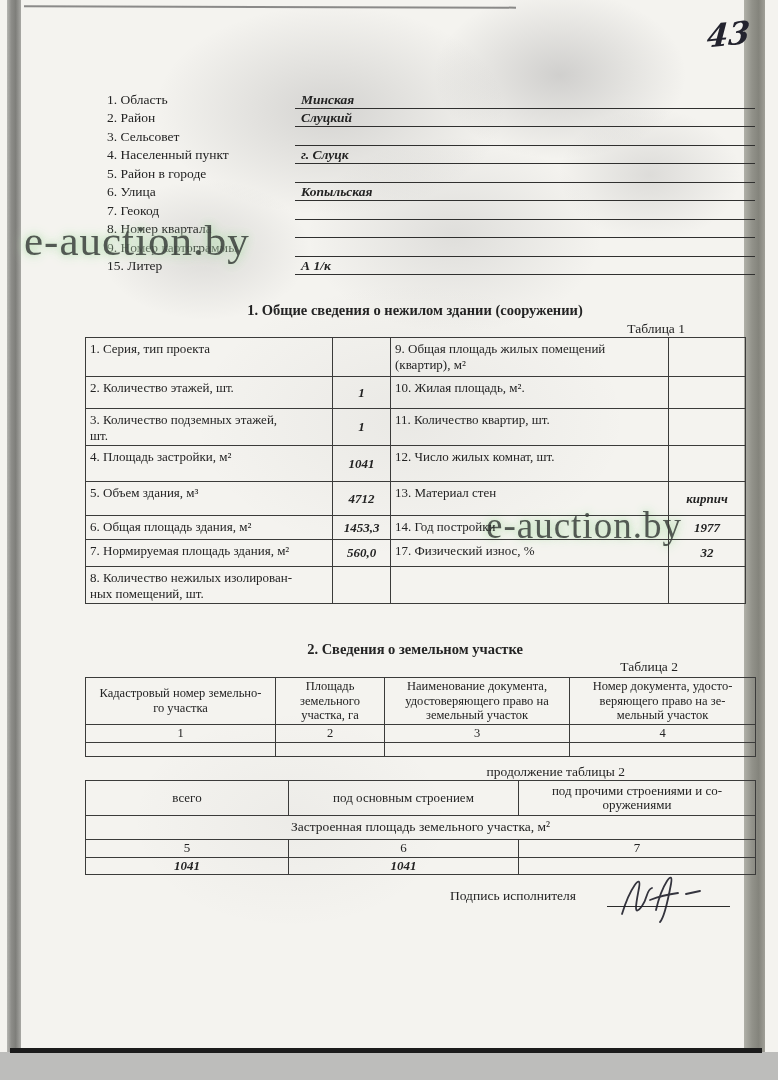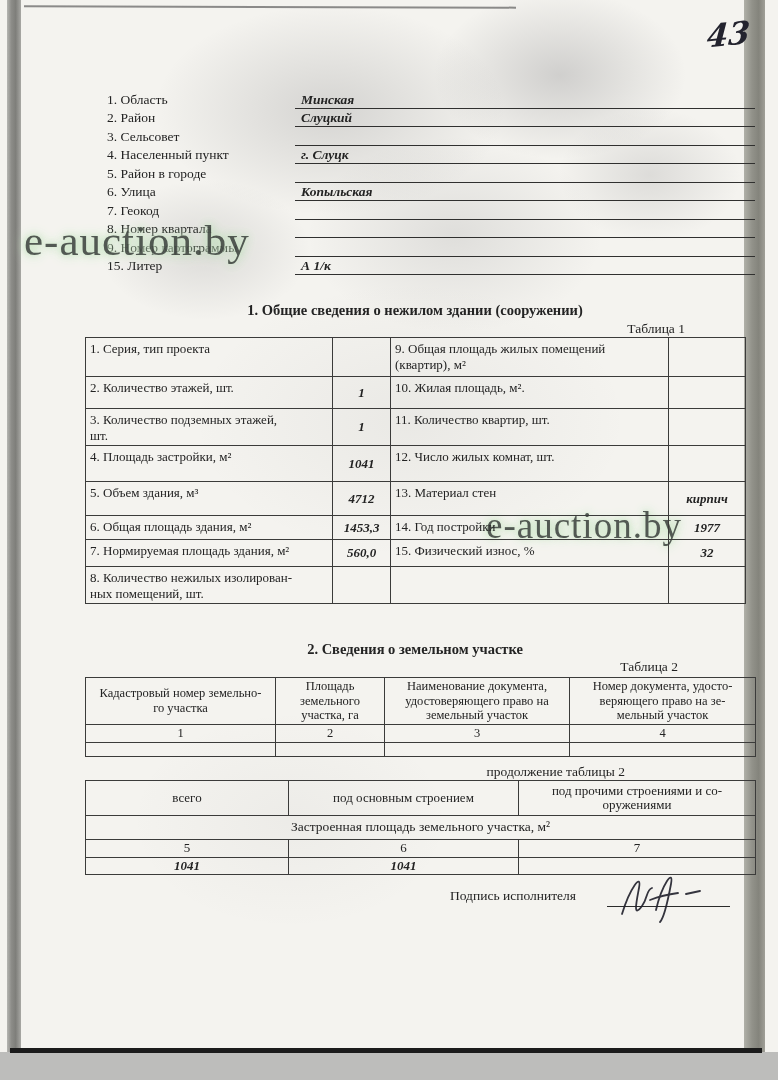--- a/index.html
+++ b/index.html
@@ -174,21 +174,21 @@
     </tr>
     <tr style="height:24px">
       <td class="lab">6. Общая площадь здания, м²</td>
       <td class="val">1453,3</td>
       <td class="lab">14. Год постройки</td>
       <td class="val">1977</td>
     </tr>
     <tr style="height:27px">
       <td class="lab">7. Нормируемая площадь здания, м²</td>
       <td class="val">560,0</td>
-      <td class="lab">15. Физический износ, %</td>
+      <td class="lab">17. Физический износ, %</td>
       <td class="val">32</td>
     </tr>
     <tr style="height:31px">
       <td class="lab pre">8. Количество нежилых изолирован-
 ных помещений, шт.</td>
       <td class="val"></td>
       <td class="lab"></td>
       <td class="val"></td>
     </tr>
   </tbody>

